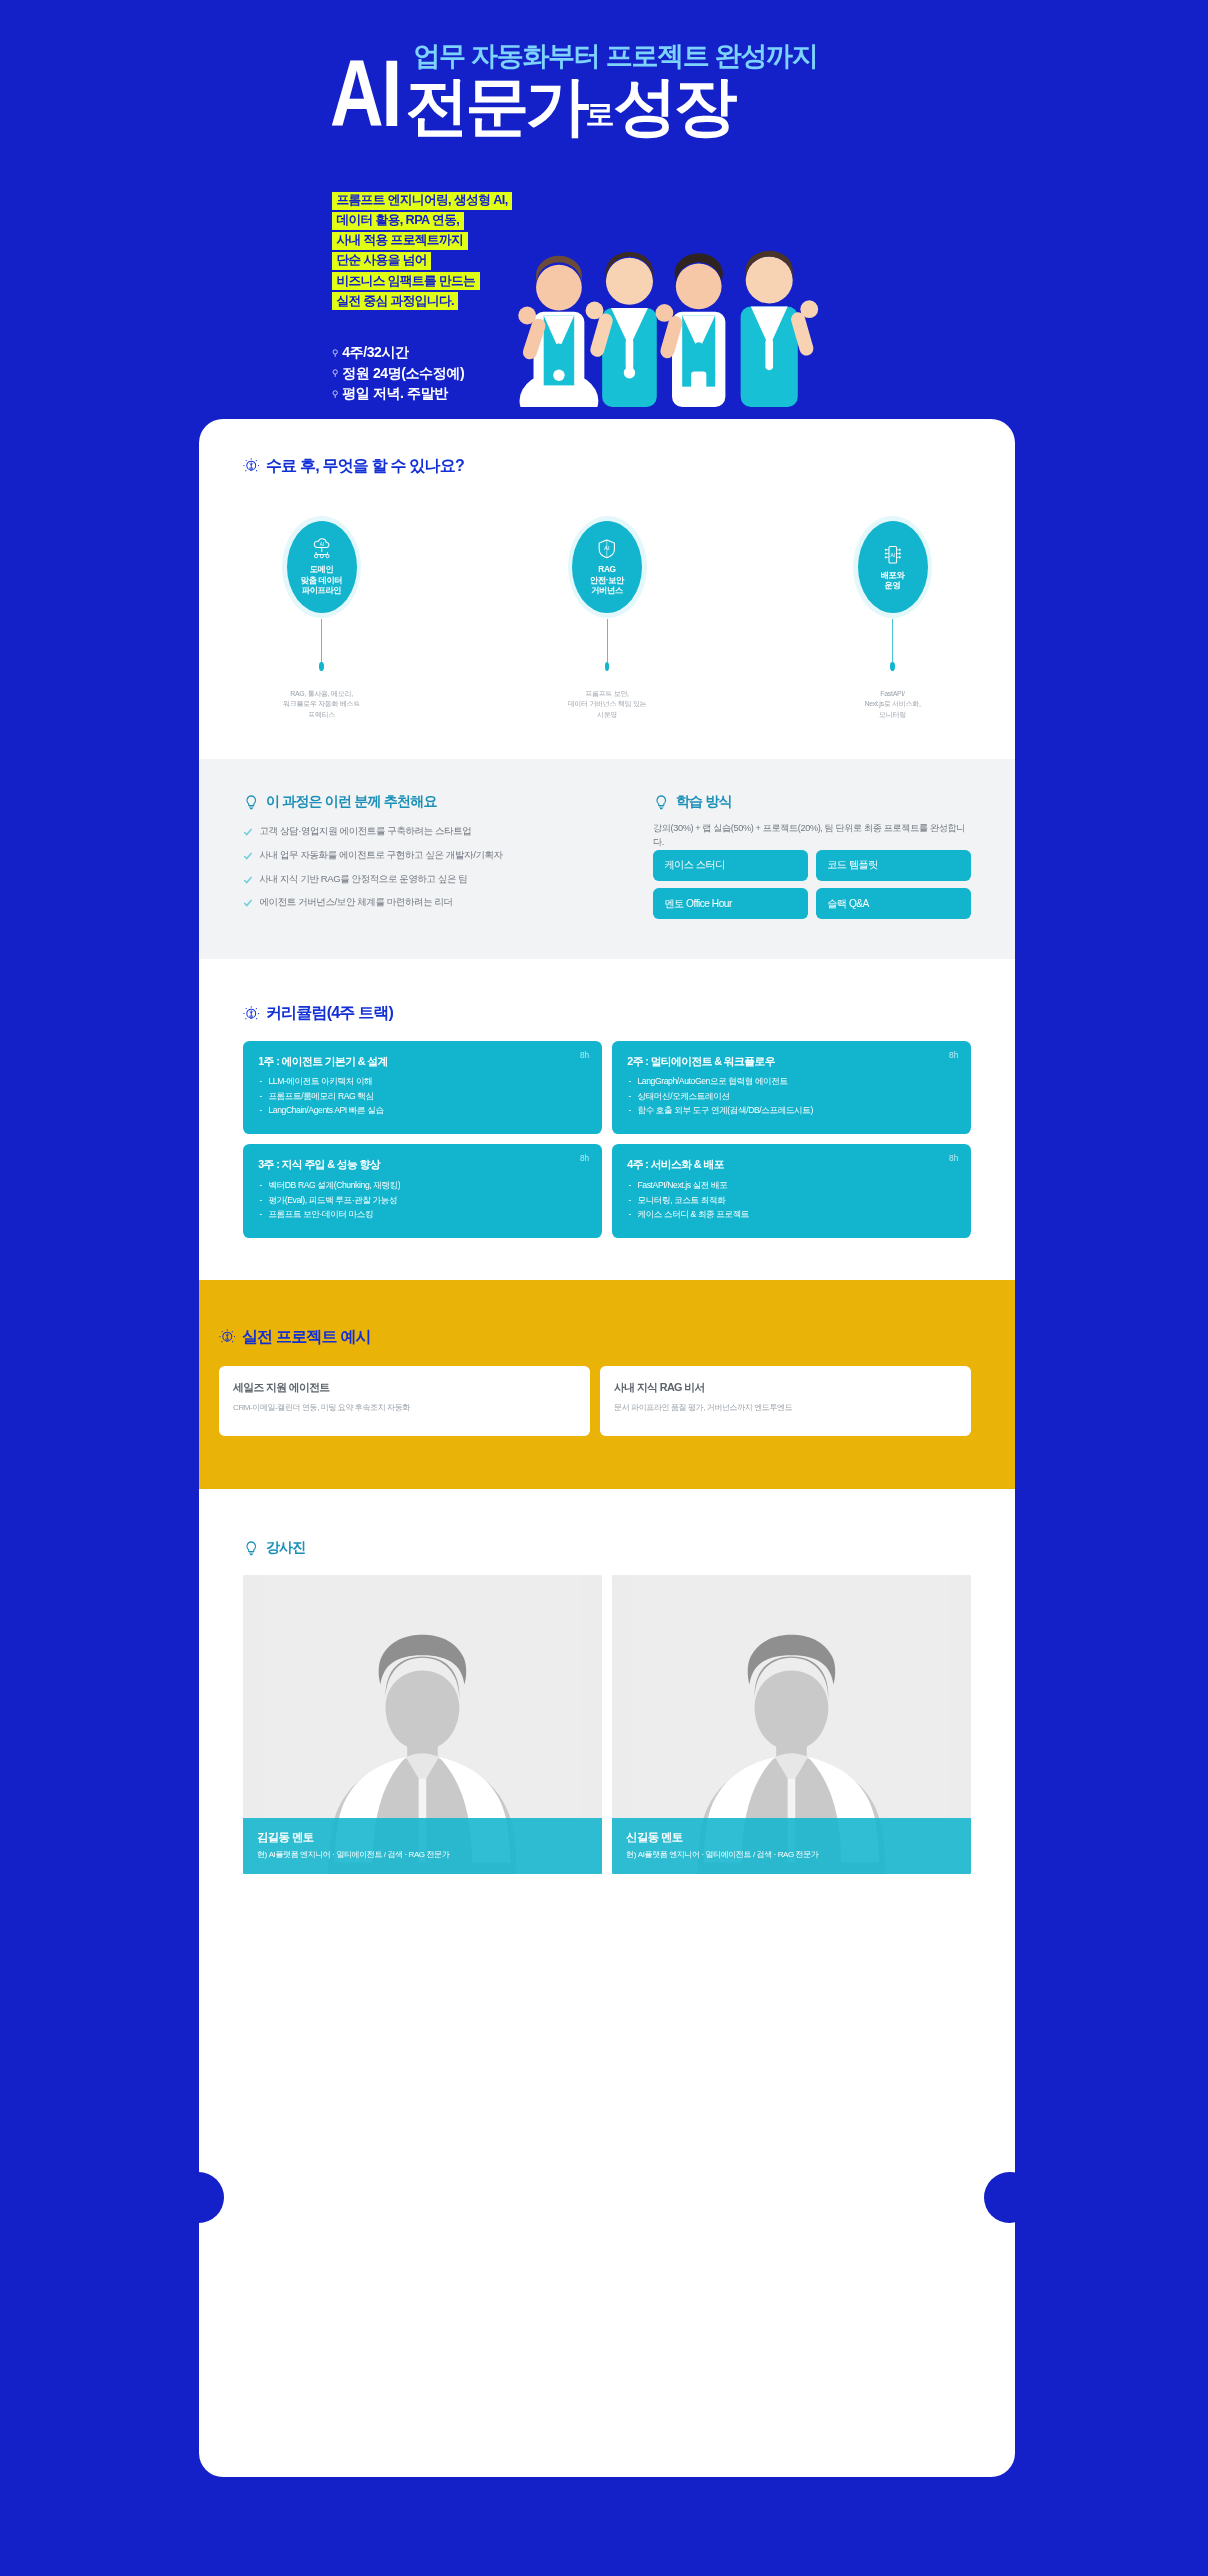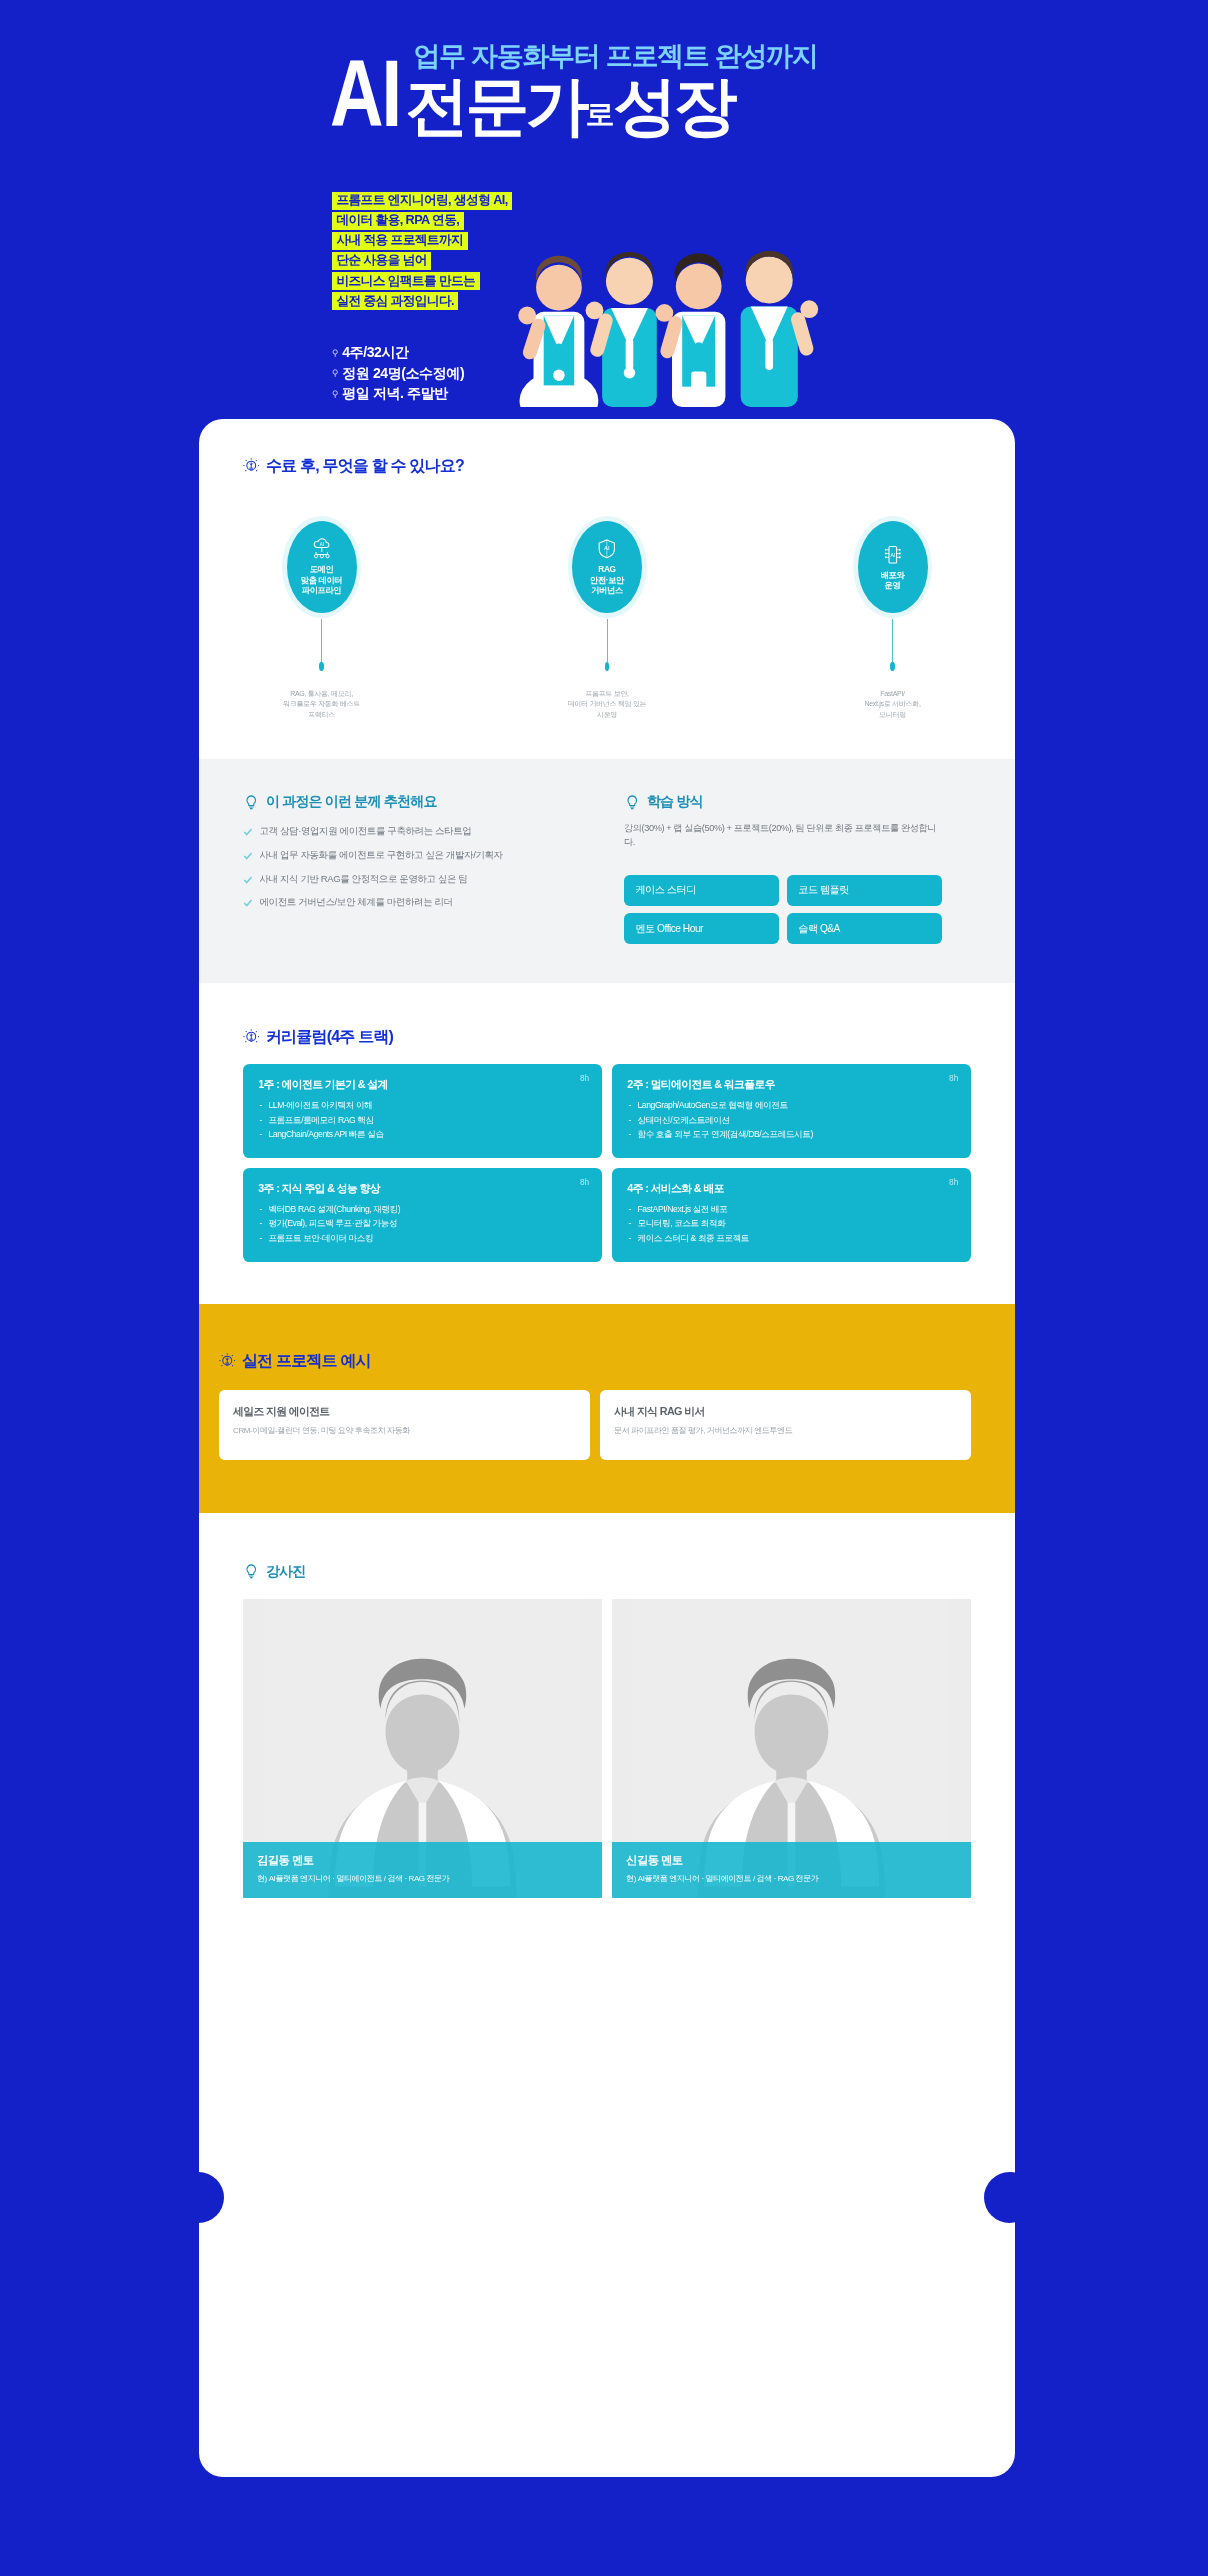--- a/index.html
+++ b/index.html
@@ -89,34 +89,34 @@
   }
   .stem { width:0.6px; height:43px; background:#49c6d8; margin-top:1.3px; }
   .dot { width:4.4px; height:8.3px; border-radius:50%; background:#12b5cd; }
   .circ-cap {
     margin-top:18px; color:#9aa2aa; font-size:7px; line-height:1.5;
     text-align:center; letter-spacing:-0.3px;
   }
 
   
   .band { background:#f2f3f4; padding:34px 44px 39px 44px; }
-  .band-cols { display:flex; }
+  .band-cols { display:flex; gap:29px; }
   .band-left { width:381px; }
   .band-right { width:318px; }
   .chk-list { margin-top:14px; }
   .chk {
     display:flex; gap:7px; align-items:flex-start; margin-bottom:10.8px;
     color:#707880; font-size:9.5px; letter-spacing:-0.4px;
   }
   .chk svg { flex:0 0 9.5px; margin-top:1.9px; }
   .method-desc {
     margin-top:9.5px; color:#707880; font-size:9.2px; line-height:1.55;
     letter-spacing:-0.4px;
   }
-  .tag-grid { display:flex; flex-wrap:wrap; gap:7.6px; margin-top:26px;justify-content:center; }
+  .tag-grid { display:flex; flex-wrap:wrap; gap:7.6px; margin-top:1px; }
   .tag {
     width:calc(50% - 3.8px); background:#12b5cd; color:#ffffff;
     border-radius:5.7px; padding:8.3px 11.4px; font-size:10.2px; letter-spacing:-0.5px;
   }
 
   
   .curri { padding:36px 44px 42px 44px; background:#ffffff; }
   .wk-grid { display:flex; flex-wrap:wrap; gap:10.2px; margin-top:16.5px; }
   .wk {
     position:relative; width:calc(50% - 5.1px); background:#12b5cd;

